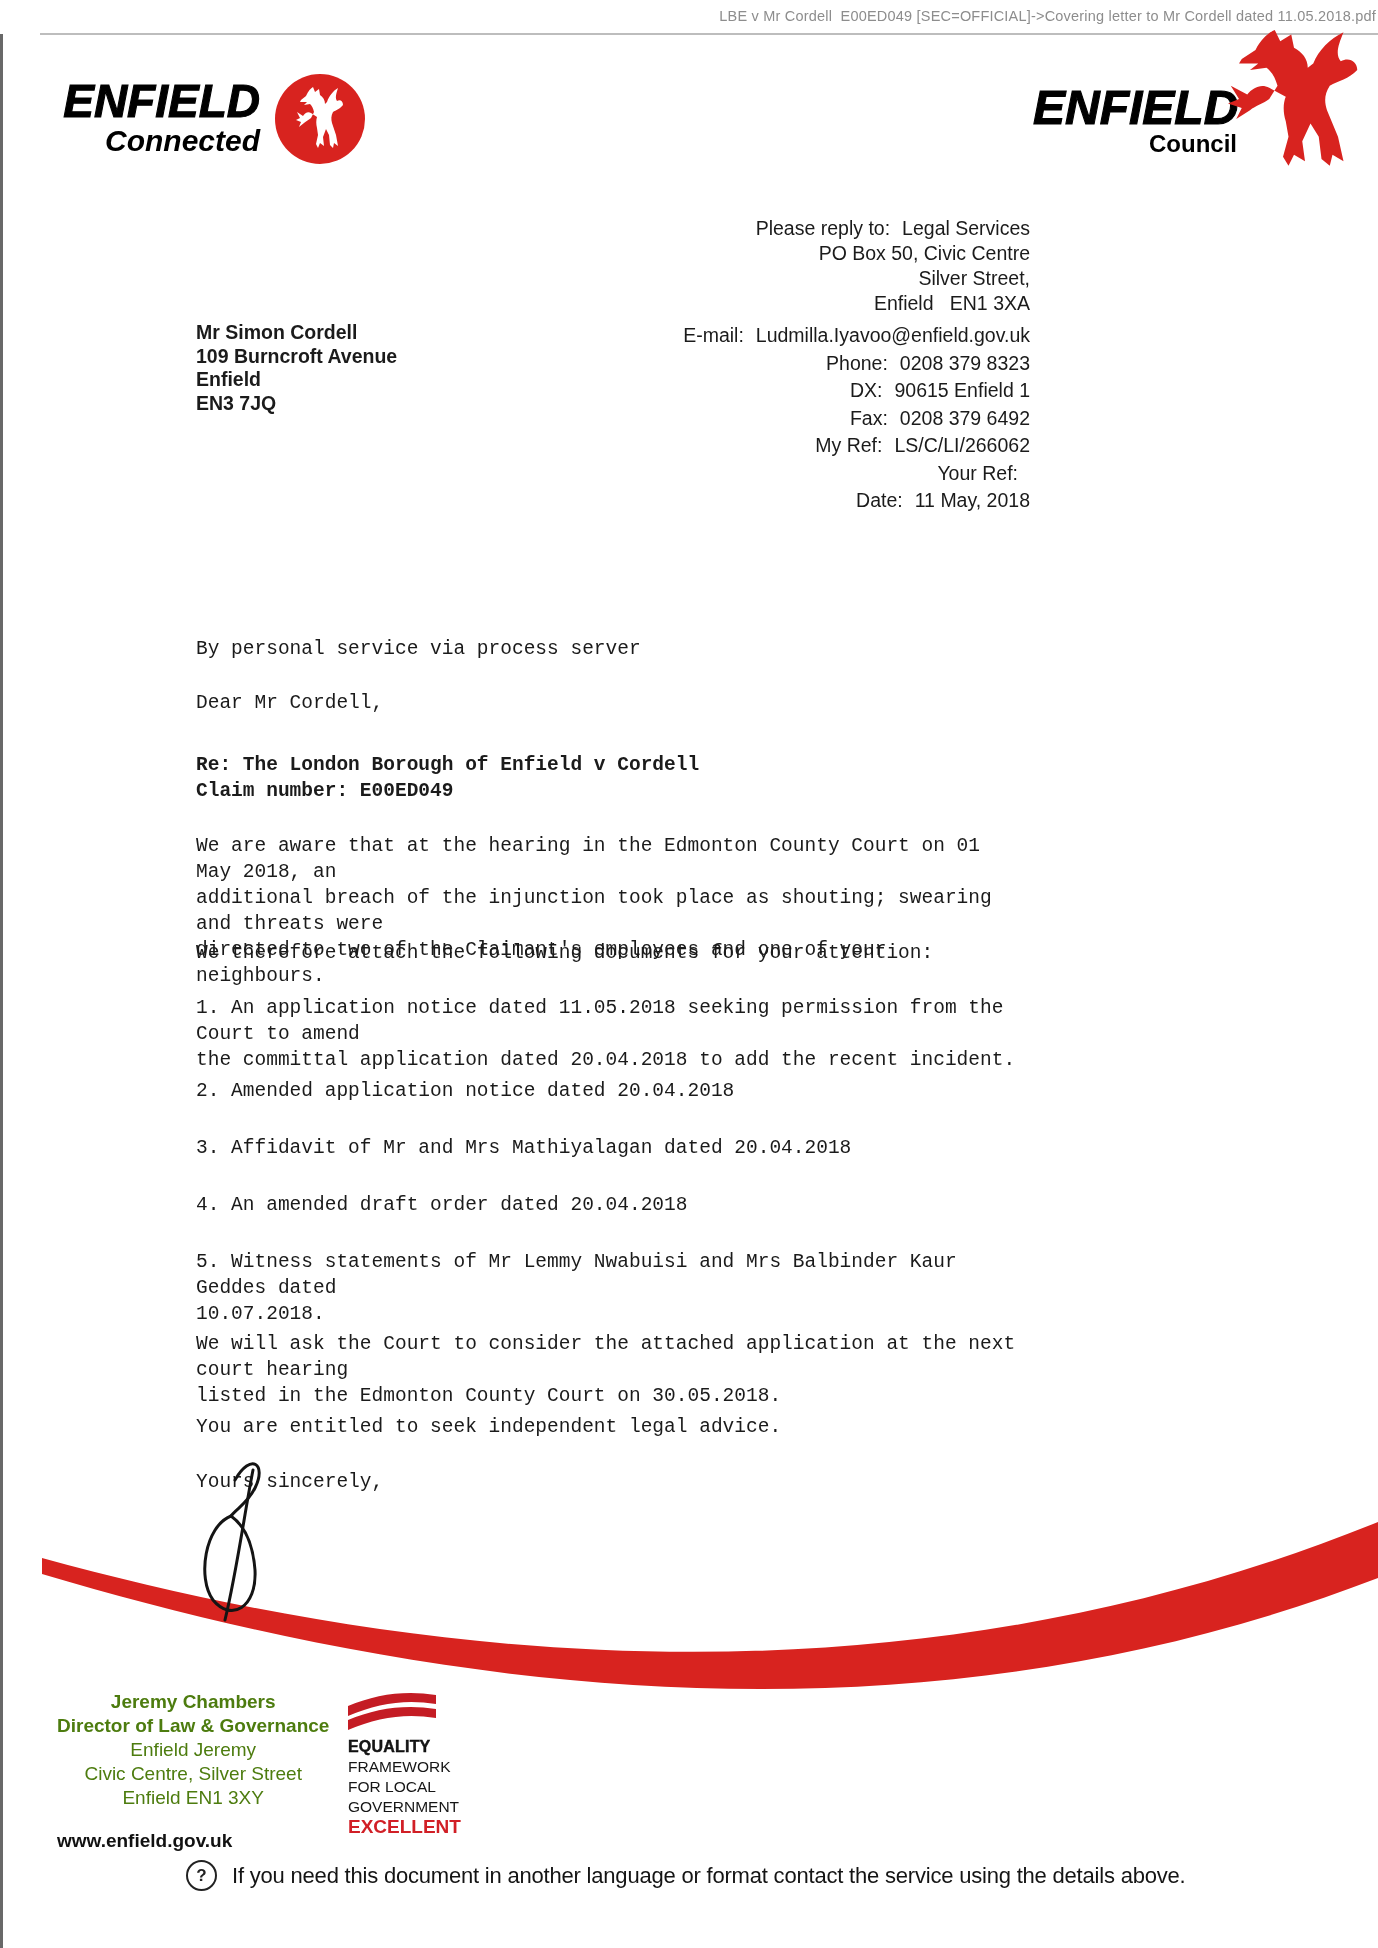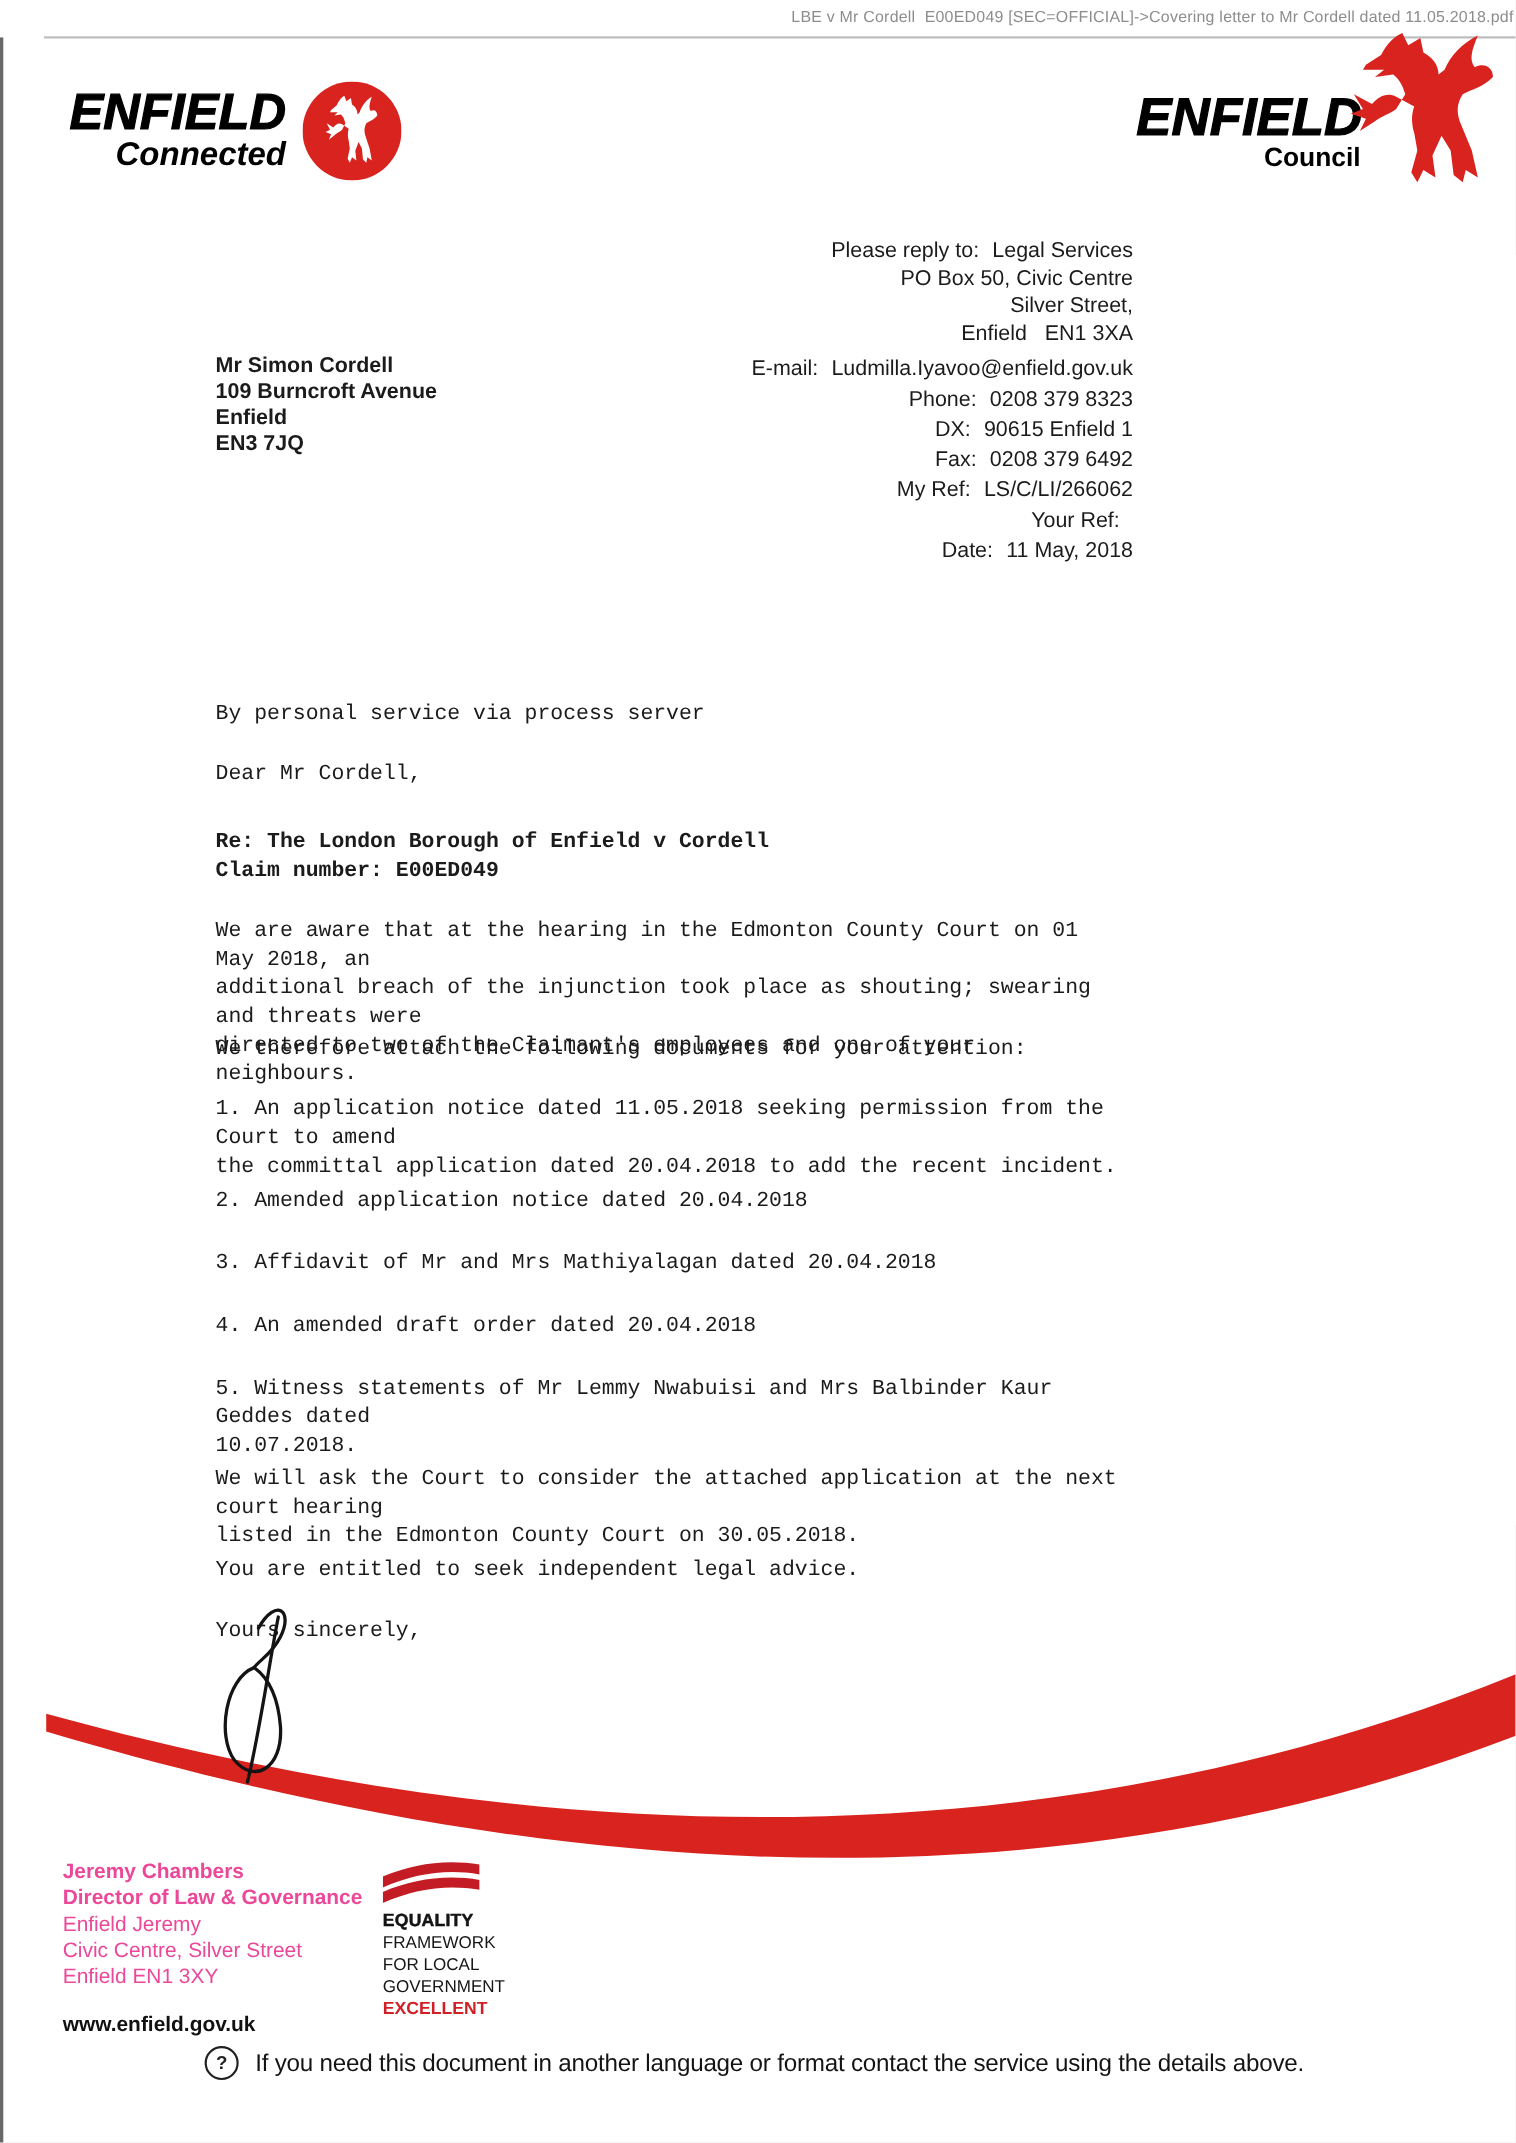--- a/index.html
+++ b/index.html
@@ -31,28 +31,28 @@
   
   .addressee{position:absolute;left:196px;top:321px;font-weight:700;font-size:19.5px;line-height:23.5px;}
   
   .para{position:absolute;left:196px;width:830px;margin:0;font-size:19.5px;line-height:26px;
         white-space:pre-line;font-family:Liberation Mono, monospace;}
   .para.bold{font-weight:700;}
   
   .signature{position:absolute;left:193px;top:1448px;}
   .swoosh{position:absolute;left:0;top:1490px;pointer-events:none;}
   
-  .signatory{position:absolute;left:57px;top:1690px;font-size:19px;line-height:24px;color:#ec4899;}
+  .signatory{position:absolute;left:57px;top:1690px;font-size:19px;line-height:24px;color:#4d7c0f;text-align:center;}
   .signatory .b{font-weight:700;}
   .website{position:absolute;left:57px;top:1830px;font-size:19px;font-weight:700;color:#111;}
   .eq-stripes{position:absolute;left:348px;top:1690px;}
   .eq-text{position:absolute;left:348px;top:1737px;line-height:20px;color:#161616;}
   .eq-title{font-size:16px;font-weight:700;-webkit-text-stroke:.4px #000;letter-spacing:.2px;}
   .eq-line{font-size:15.5px;}
-  .eq-excellent{font-size:16px;font-weight:700;color:#d11f26;}
+  .eq-excellent{font-size:19px;font-weight:700;color:#d11f26;}
   
   .notice{position:absolute;left:186px;top:1858px;display:flex;align-items:flex-start;}
   .q-icon{width:27px;height:27px;border:2.5px solid #222;border-radius:50%;flex:none;
           display:flex;align-items:center;justify-content:center;font-size:17px;font-weight:700;color:#222;margin-top:2px;}
   .notice-text{margin-left:15px;font-size:22px;letter-spacing:-.2px;color:#141414;padding-top:5px;}
 </style>
 </head>
 <body>
 
 <div id="page">

